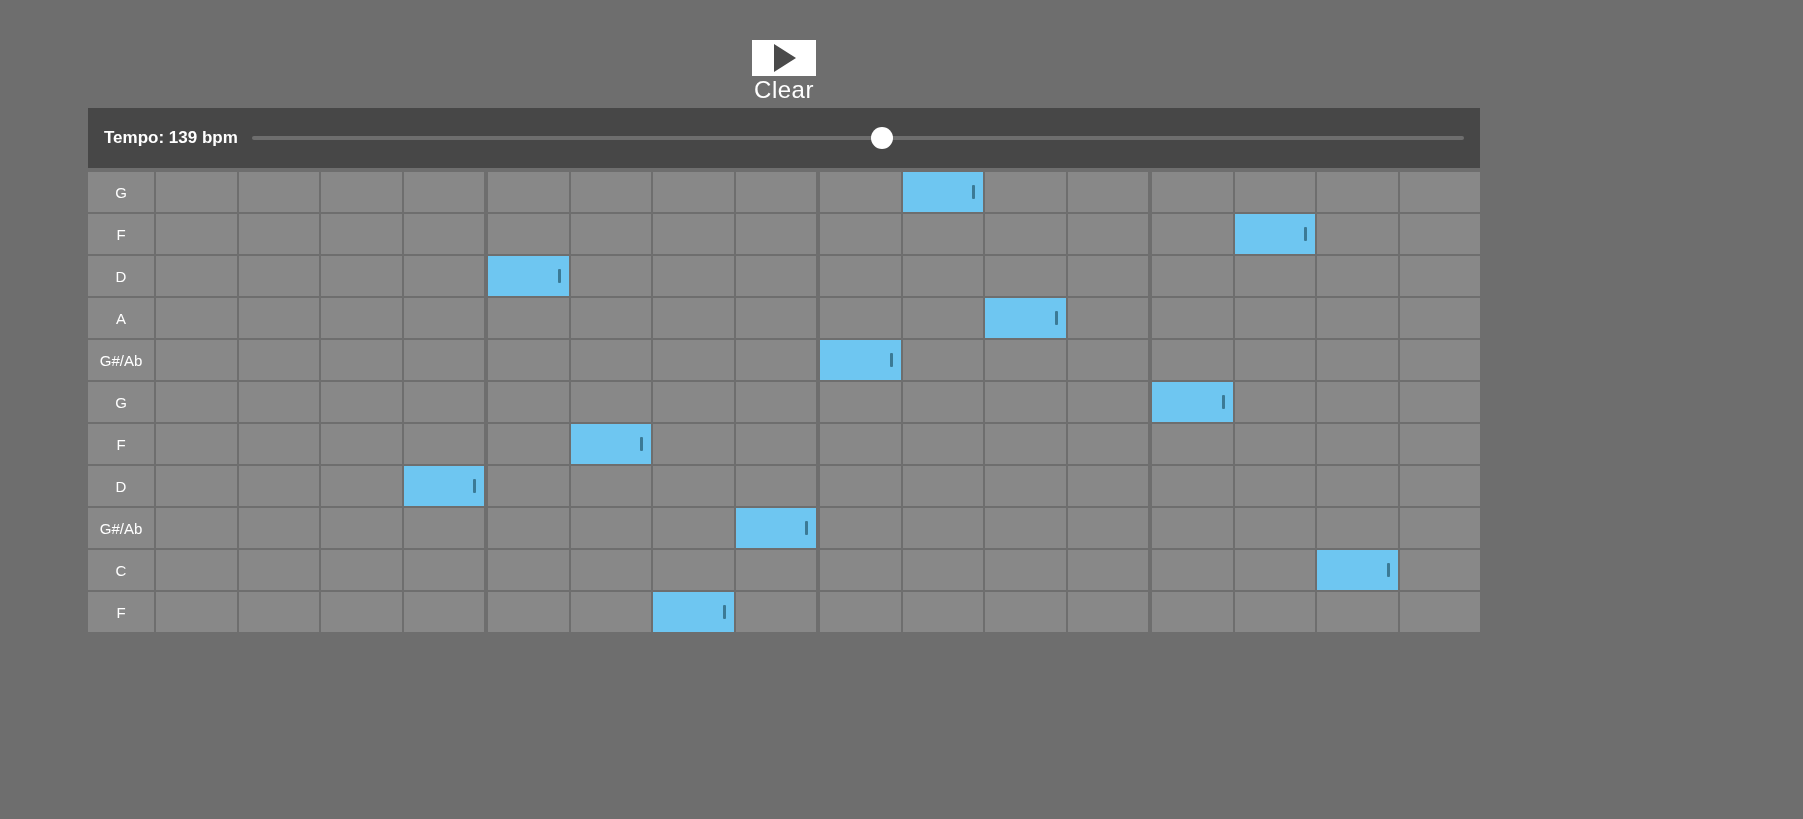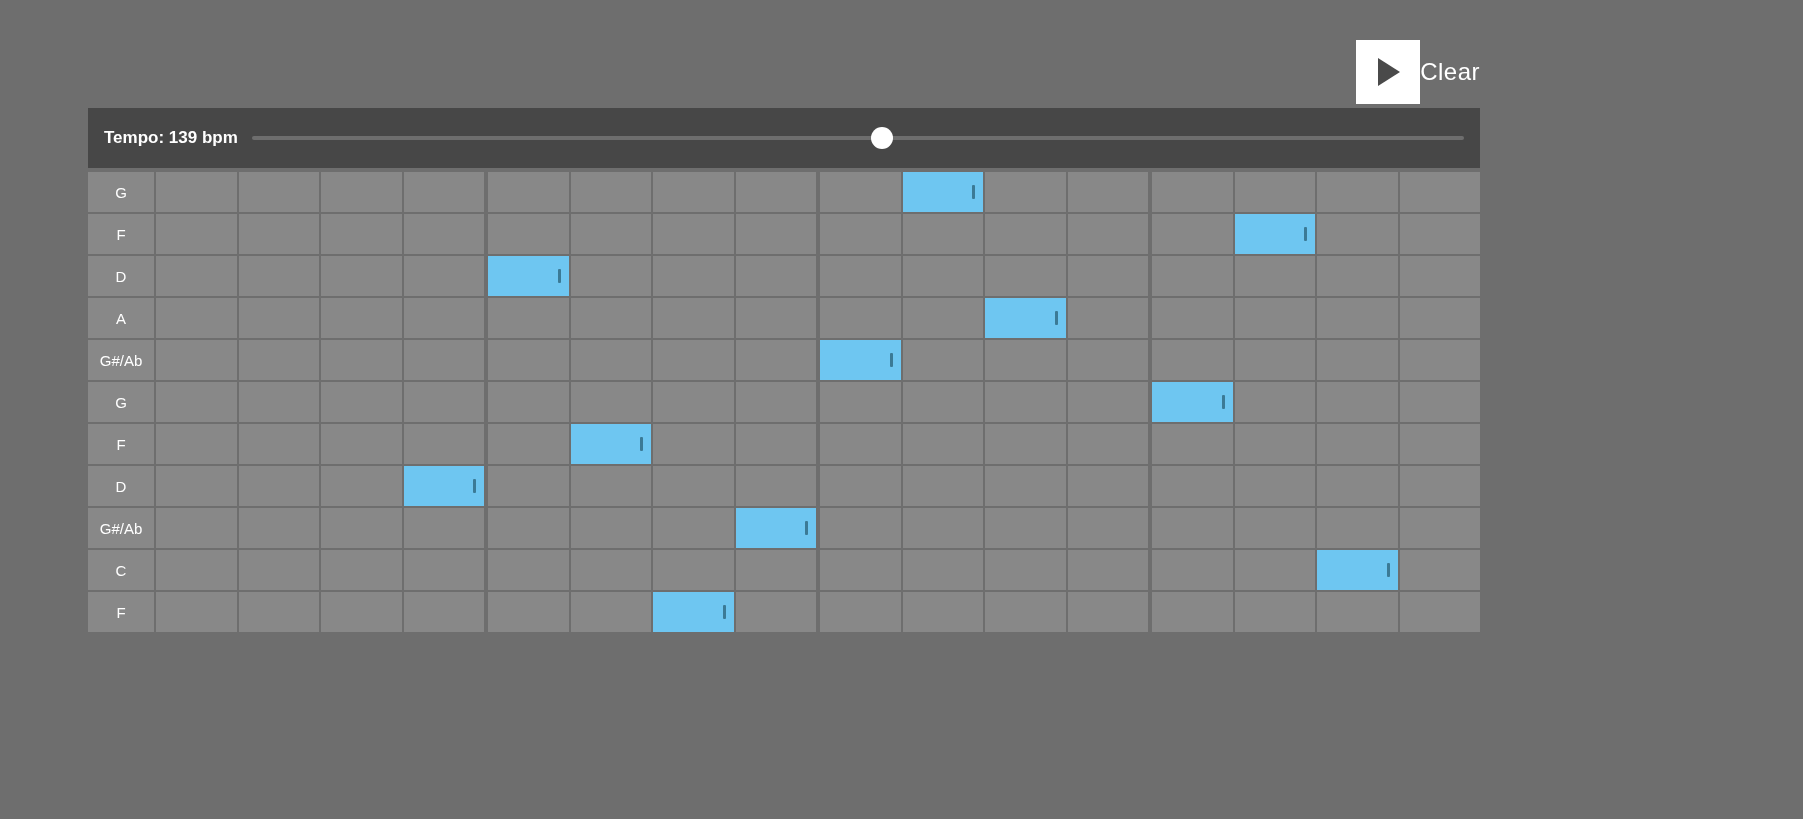--- a/index.html
+++ b/index.html
@@ -14,22 +14,23 @@
   .app {
     position: absolute;
     left: 88px;
     top: 40px;
     width: 1392px;
   }
   
   .topbar {
     display: flex;
     align-items: center;
-    justify-content: flex-end;
+    justify-content: center;
     height: 64px;
+    flex-direction: column;
   }
   .play-btn {
     width: 64px;
     height: 64px;
     background: #ffffff;
     display: flex;
     align-items: center;
     justify-content: center;
     cursor: pointer;
   }

